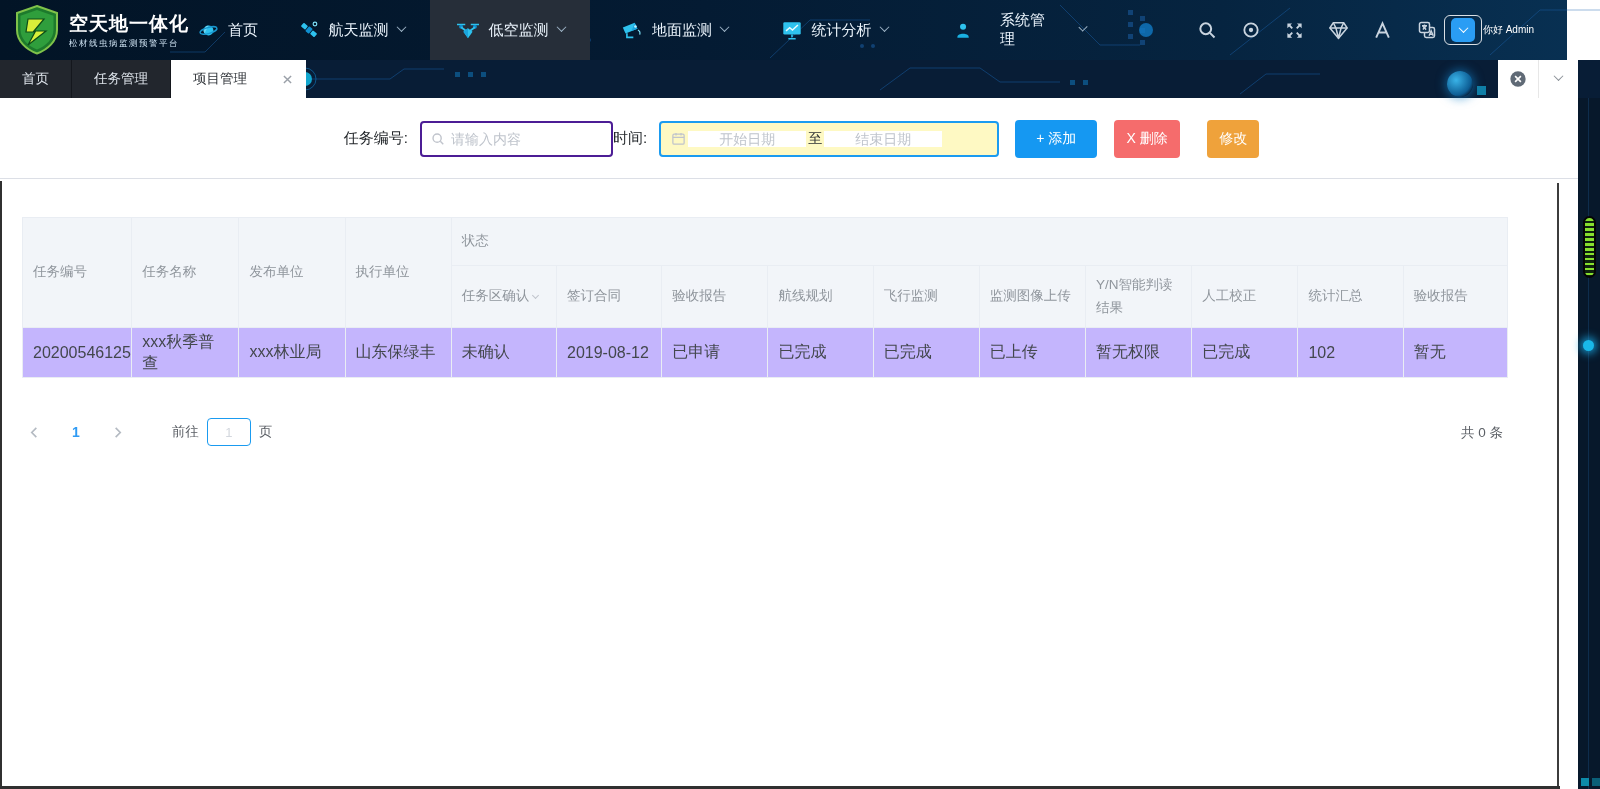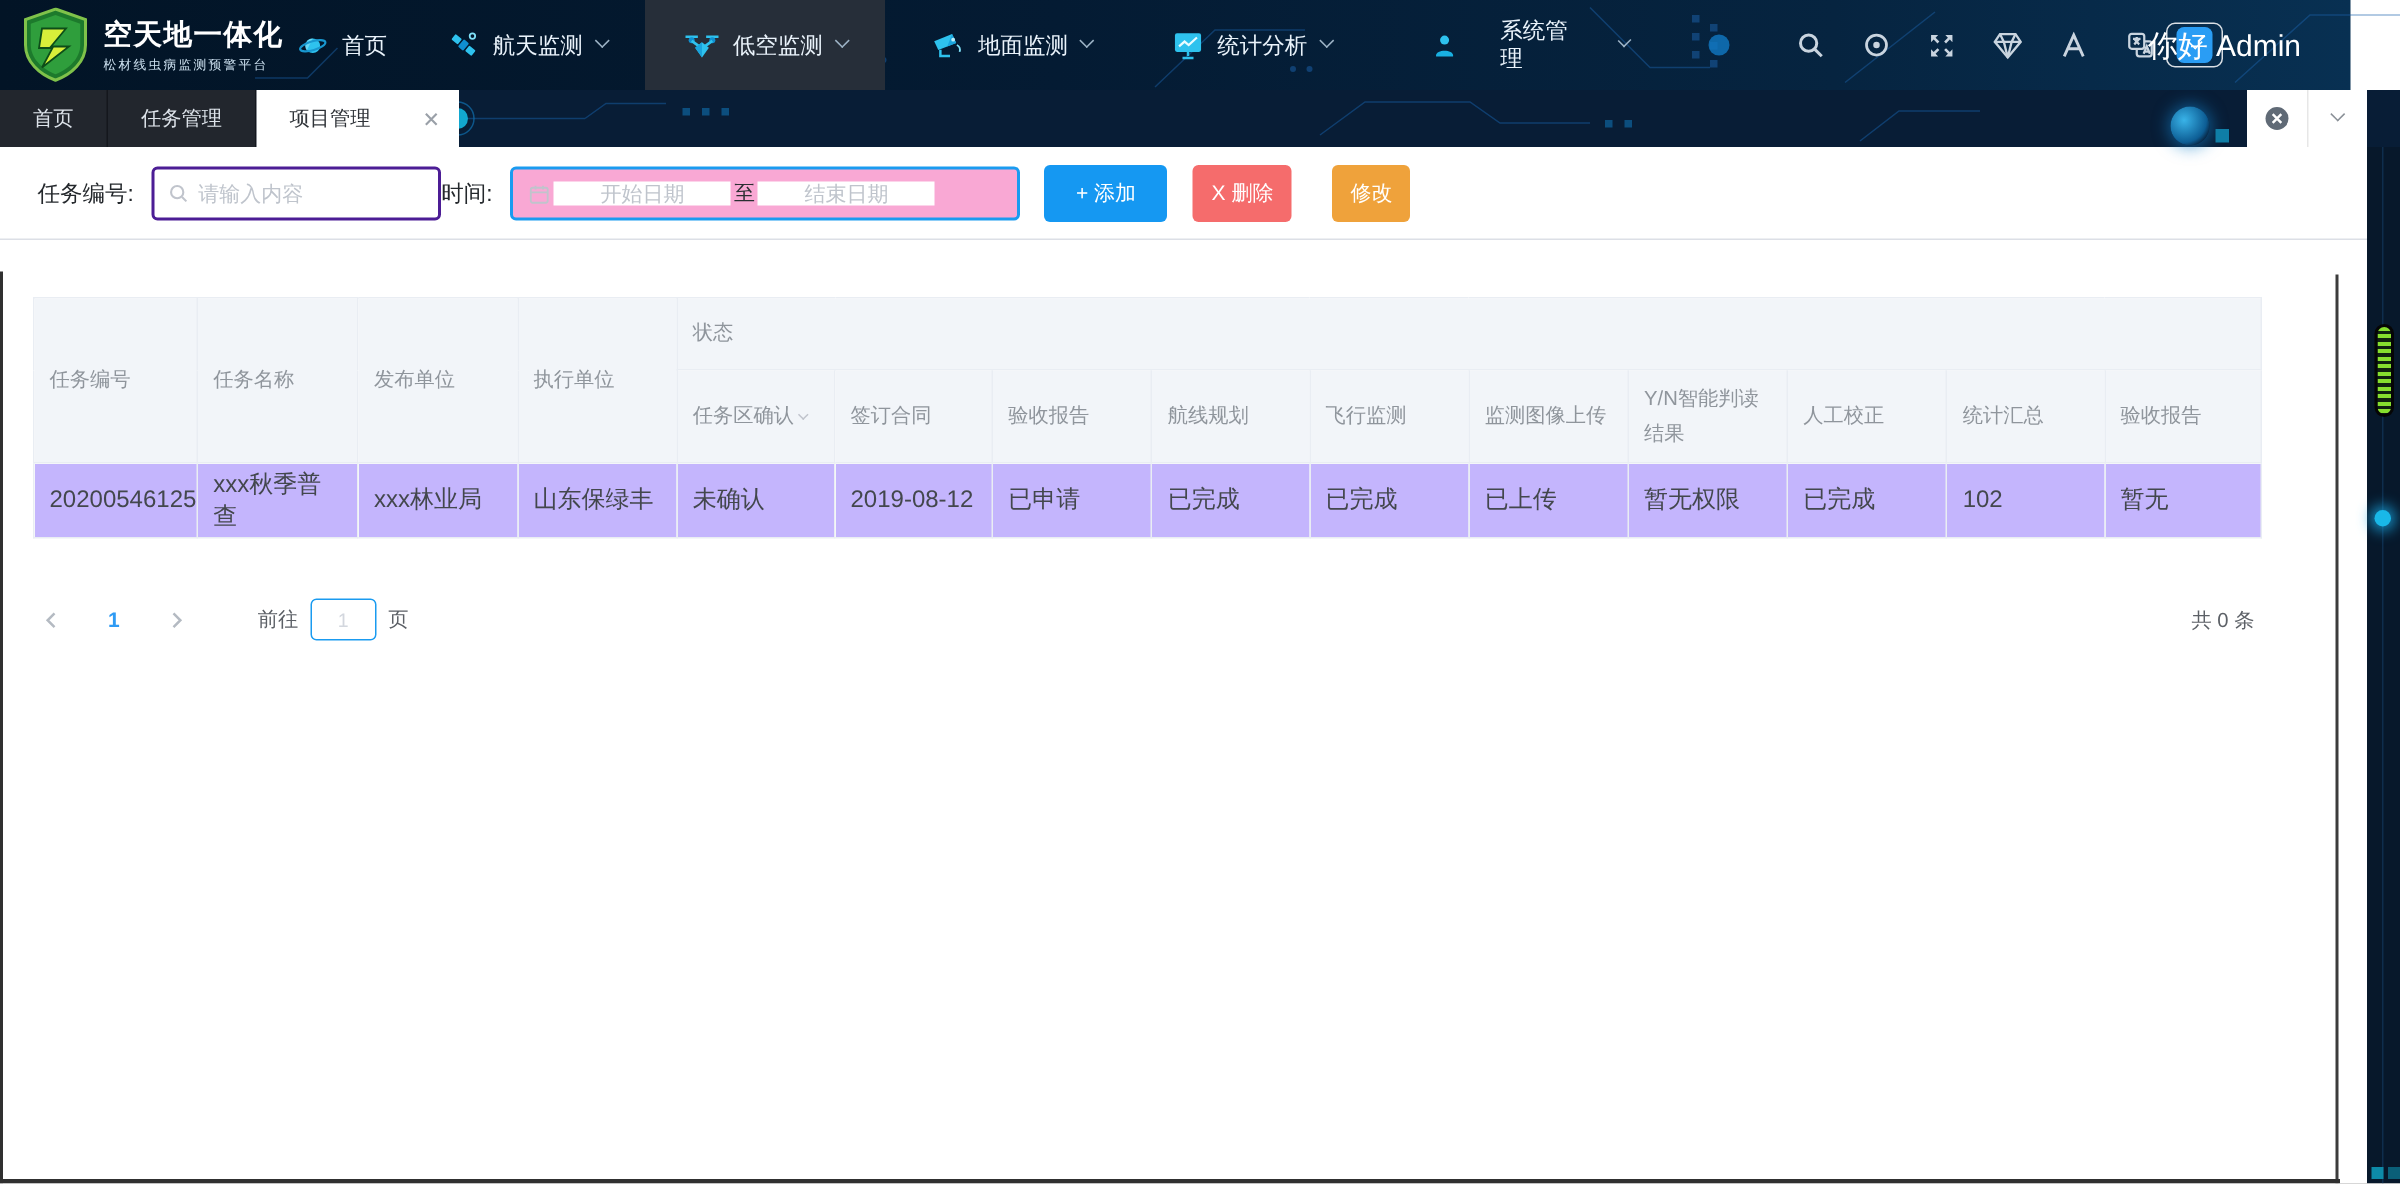--- a/index.html
+++ b/index.html
@@ -18,50 +18,50 @@
               gap:9px; color:#eaf3fb; font-size:15px; cursor:pointer; }
   .nav-item.active { background:#262e39; }
   .chev { width:7px; height:7px; border-right:1.5px solid #9db3c6; border-bottom:1.5px solid #9db3c6;
           transform:rotate(45deg) translate(-1px,-1px); margin-top:-3px; }
   .nav-tools { position:absolute; left:1196px; top:0; height:60px; display:flex; align-items:center; gap:23px; }
   .tool { width:21px; height:21px; display:flex; align-items:center; justify-content:center; cursor:pointer; }
   .avatar-box { position:absolute; left:1444px; top:15px; width:38px; height:30px; border:1px solid rgba(255,255,255,.85);
                 border-radius:6px; display:flex; align-items:center; justify-content:center; cursor:pointer; }
   .avatar-btn { width:24px; height:24px; border-radius:5px; background:#2a9df4; display:flex; align-items:center; justify-content:center; }
   .avatar-btn .chev { border-color:#fff; margin-top:-2px; }
-  .greeting { position:absolute; right:33px; top:0; height:60px; display:flex; align-items:center; color:#fff; font-size:20px; }
+  .greeting { position:absolute; right:33px; top:0; height:60px; display:flex; align-items:center; color:#fff; font-size:10px; }
 
   
   .tabbar { position:absolute; top:60px; left:0; width:1600px; height:38px; background:#081d36; z-index:25; }
   .tabbar-decor { position:absolute; inset:0; pointer-events:none; }
   .tabs { position:absolute; left:0; top:0; height:38px; display:flex; }
   .tab { height:38px; display:flex; align-items:center; padding:0 22px; background:#22262d; color:#dde3ea;
          font-size:13.5px; border-right:1px solid #14171d; cursor:pointer; white-space:nowrap; }
   .tab.active { background:#fff; color:#2f3338; border-right:none; padding-right:14px;gap:26px; }
   .tab-close { margin-left:10px; display:flex; cursor:pointer; }
   .tab-tools { position:absolute; left:1498px; top:0; width:80px; height:38px; background:#fff; display:flex; z-index:2; }
   .tab-tools .half { flex:1; display:flex; align-items:center; justify-content:center; cursor:pointer; }
   .tab-tools .half + .half { border-left:1px solid #e7e7e7; }
   .tab-tools .chev { border-color:#8a9097; }
   .glow-circle { position:absolute; left:1447px; top:11px; width:26px; height:26px; border-radius:50%;
                  background:radial-gradient(circle at 35% 35%,#39b3e8,#0d5d94 62%,rgba(10,60,100,.25) 78%);
                  box-shadow:0 0 10px 2px rgba(20,130,200,.55); }
   .glow-square { position:absolute; left:1477px; top:26px; width:9px; height:9px; background:#0f7ea6; }
 
   
   .content { position:absolute; top:98px; left:0; width:1578px; height:691px; background:#fff; z-index:10; }
-  .filterbar { position:relative; height:62px; display:flex; align-items:center; padding-left:25px; }
+  .filterbar { position:relative; height:81px; display:flex; align-items:center; padding-left:25px;justify-content:center; }
   .flt-label { font-size:15px; color:#24282c; white-space:nowrap; }
   .search-box { width:193px; height:36px; border:2px solid #4c1d95; border-radius:4px; margin-left:12px;
                 display:flex; align-items:center; padding-left:9px; gap:6px; background:#fff; }
   .search-box input { border:none; outline:none; flex:1; font-size:14px; color:#333; min-width:0;
                       font-family:"Liberation Sans","DejaVu Sans",sans-serif; }
   .search-box input::placeholder { color:#bfc4cc; }
   .date-box { width:340px; height:36px; border:2px solid #1a9bf0; border-radius:4px; margin-left:12px;
-              display:flex; align-items:center; padding:0 10px; gap:2px; background:#f9a8d4; }
+              display:flex; align-items:center; padding:0 10px; gap:2px; background:#fef9c3; }
   .date-box input { border:none; outline:none; width:118px; text-align:center; font-size:14px; color:#333;
                     font-family:"Liberation Sans","DejaVu Sans",sans-serif; }
   .date-box input::placeholder { color:#bfc4cc; }
   .date-sep { font-size:14px; color:#2b2f33; flex:0 0 auto; }
   .btn { height:38px; border:none; border-radius:4px; color:#fff; font-size:14px; cursor:pointer; white-space:nowrap;
          font-family:"Liberation Sans","DejaVu Sans",sans-serif; }
   .btn-add { width:82px; margin-left:16px; background:#1598f2; }
   .btn-del { width:66px; margin-left:17px; background:#f56c6c; }
   .btn-edit { width:52px; margin-left:27px; background:#efa23b; }
   .divider { position:absolute; left:0; bottom:0; width:1578px; height:1px; background:#dcdfe6; }

